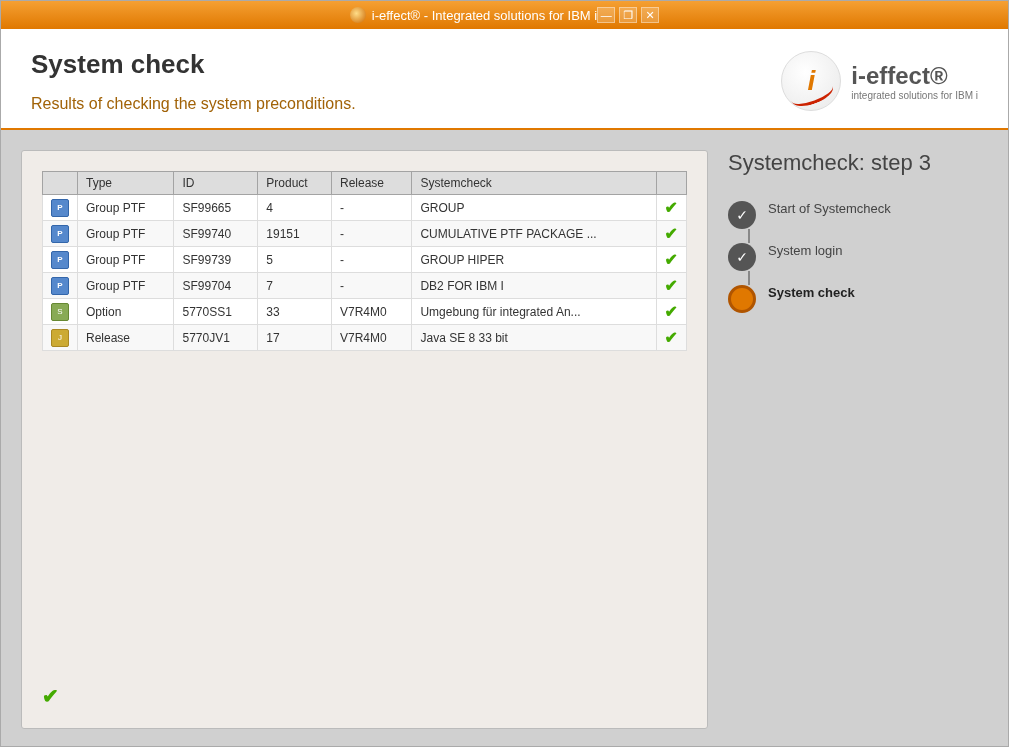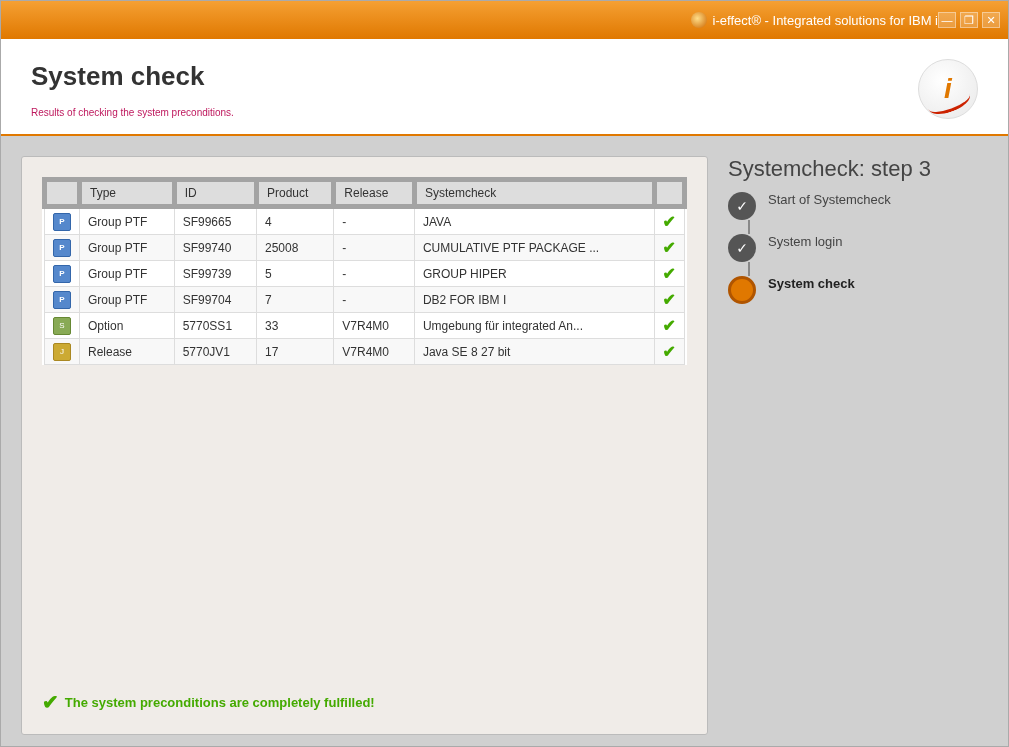--- a/index.html
+++ b/index.html
@@ -9,24 +9,24 @@
       background: #c8c8c8;
       width: 1009px;
       height: 747px;
       overflow: hidden;
       border: 1px solid #aaa;
     }
 
     
     .title-bar {
       background: linear-gradient(to bottom, #f5a033, #e07800);
-      height: 38px;
-      display: flex;
-      align-items: center;
-      justify-content: flex-end;
+      height: 28px;
+      display: flex;
+      align-items: center;
+      justify-content: center;
       padding: 0 8px;
       color: white;
       font-size: 13px;
     }
     .title-bar-left {
       display: flex;
       align-items: center;
       gap: 6px;
     }
     .title-icon {
@@ -64,22 +64,22 @@
       display: flex;
       align-items: center;
       justify-content: space-between;
     }
     .header-title {
       font-size: 26px;
       font-weight: bold;
       color: #333;
     }
     .header-subtitle {
-      font-size: 10px;
-      color: #be185d;
+      font-size: 16px;
+      color: #a16207;
       margin-top: 15px;
     }
     .logo-area {
       display: flex;
       align-items: center;
       gap: 10px;
     }
     .logo-circle {
       width: 60px;
       height: 60px;
@@ -149,21 +149,21 @@
     
     .results-table {
       width: 100%;
       border-collapse: collapse;
       font-size: 12px;
       background: white;
       border: 1px solid #bbb;
     }
     .results-table th {
       background: #ddd;
-      border: 5px solid #a3a3a3;
+      border: 1px solid #a3a3a3;
       padding: 4px 8px;
       text-align: left;
       font-weight: normal;
       color: #333;
     }
     .results-table td {
       border: 1px solid #ddd;
       padding: 3px 8px;
       color: #333;
     }
@@ -225,20 +225,21 @@
     .status-check {
       color: #44aa00;
       font-size: 20px;
     }
 
     
     .right-panel {
       width: 260px;
       display: flex;
       flex-direction: column;
+      gap: 15px;
     }
     .step-title {
       font-size: 22px;
       color: #444;
       font-weight: normal;
       margin-bottom: 10px;
     }
     .steps-list {
       display: flex;
       flex-direction: column;
@@ -311,20 +312,24 @@
 
 <div class="header">
   <div>
     <div class="header-title">System check</div>
     <div class="header-subtitle">Results of checking the system preconditions.</div>
   </div>
   <div class="logo-area">
     <div class="logo-circle">
       <div class="logo-swoosh"></div>
       <span class="logo-i">i</span>
+    </div>
+    <div>
+      <div class="logo-text">i-effect®</div>
+      <div class="logo-tagline">integrated solutions for IBM i</div>
     </div>
   </div>
 </div>
 
 <div class="main-content">
 
   <div class="left-panel">
 
     <div class="table-wrapper">
       <table class="results-table">
@@ -339,28 +344,28 @@
             <th style="width:24px;"></th>
           </tr>
         </thead>
         <tbody id="table-body">
         <tr>
       <td><span class="icon-ptf">P</span></td>
       <td>Group PTF</td>
       <td>SF99665</td>
       <td>4</td>
       <td>-</td>
-      <td>JAVA</td>
+      <td>GROUP</td>
       <td><span class="check-icon">✔</span></td>
     </tr>
             <tr>
       <td><span class="icon-ptf">P</span></td>
       <td>Group PTF</td>
       <td>SF99740</td>
-      <td>25008</td>
+      <td>19151</td>
       <td>-</td>
       <td>CUMULATIVE PTF PACKAGE ...</td>
       <td><span class="check-icon">✔</span></td>
     </tr>
             <tr>
       <td><span class="icon-ptf">P</span></td>
       <td>Group PTF</td>
       <td>SF99739</td>
       <td>5</td>
       <td>-</td>
@@ -384,30 +389,29 @@
       <td>V7R4M0</td>
       <td>Umgebung für integrated An...</td>
       <td><span class="check-icon">✔</span></td>
     </tr>
             <tr>
       <td><span class="icon-choice">J</span></td>
       <td>Release</td>
       <td>5770JV1</td>
       <td>17</td>
       <td>V7R4M0</td>
-      <td>Java SE 8 27 bit</td>
+      <td>Java SE 8 33 bit</td>
       <td><span class="check-icon">✔</span></td>
     </tr>
           </tbody>
       </table>
     </div>
 
     <div class="status-message">
       <span class="status-check">✔</span>
-      <span>The system preconditions are completely fulfilled!</span>
     </div>
   </div>
 
   <div class="right-panel">
     <div class="step-title">Systemcheck: step 3</div>
     <div class="steps-list" id="steps-list">
     <div style="display: flex; align-items: flex-start; gap: 12px;">
       <div style="display:flex; flex-direction:column; align-items:center;">
         <div class="step-circle done">✓</div>
         <div class="step-connector"></div>

